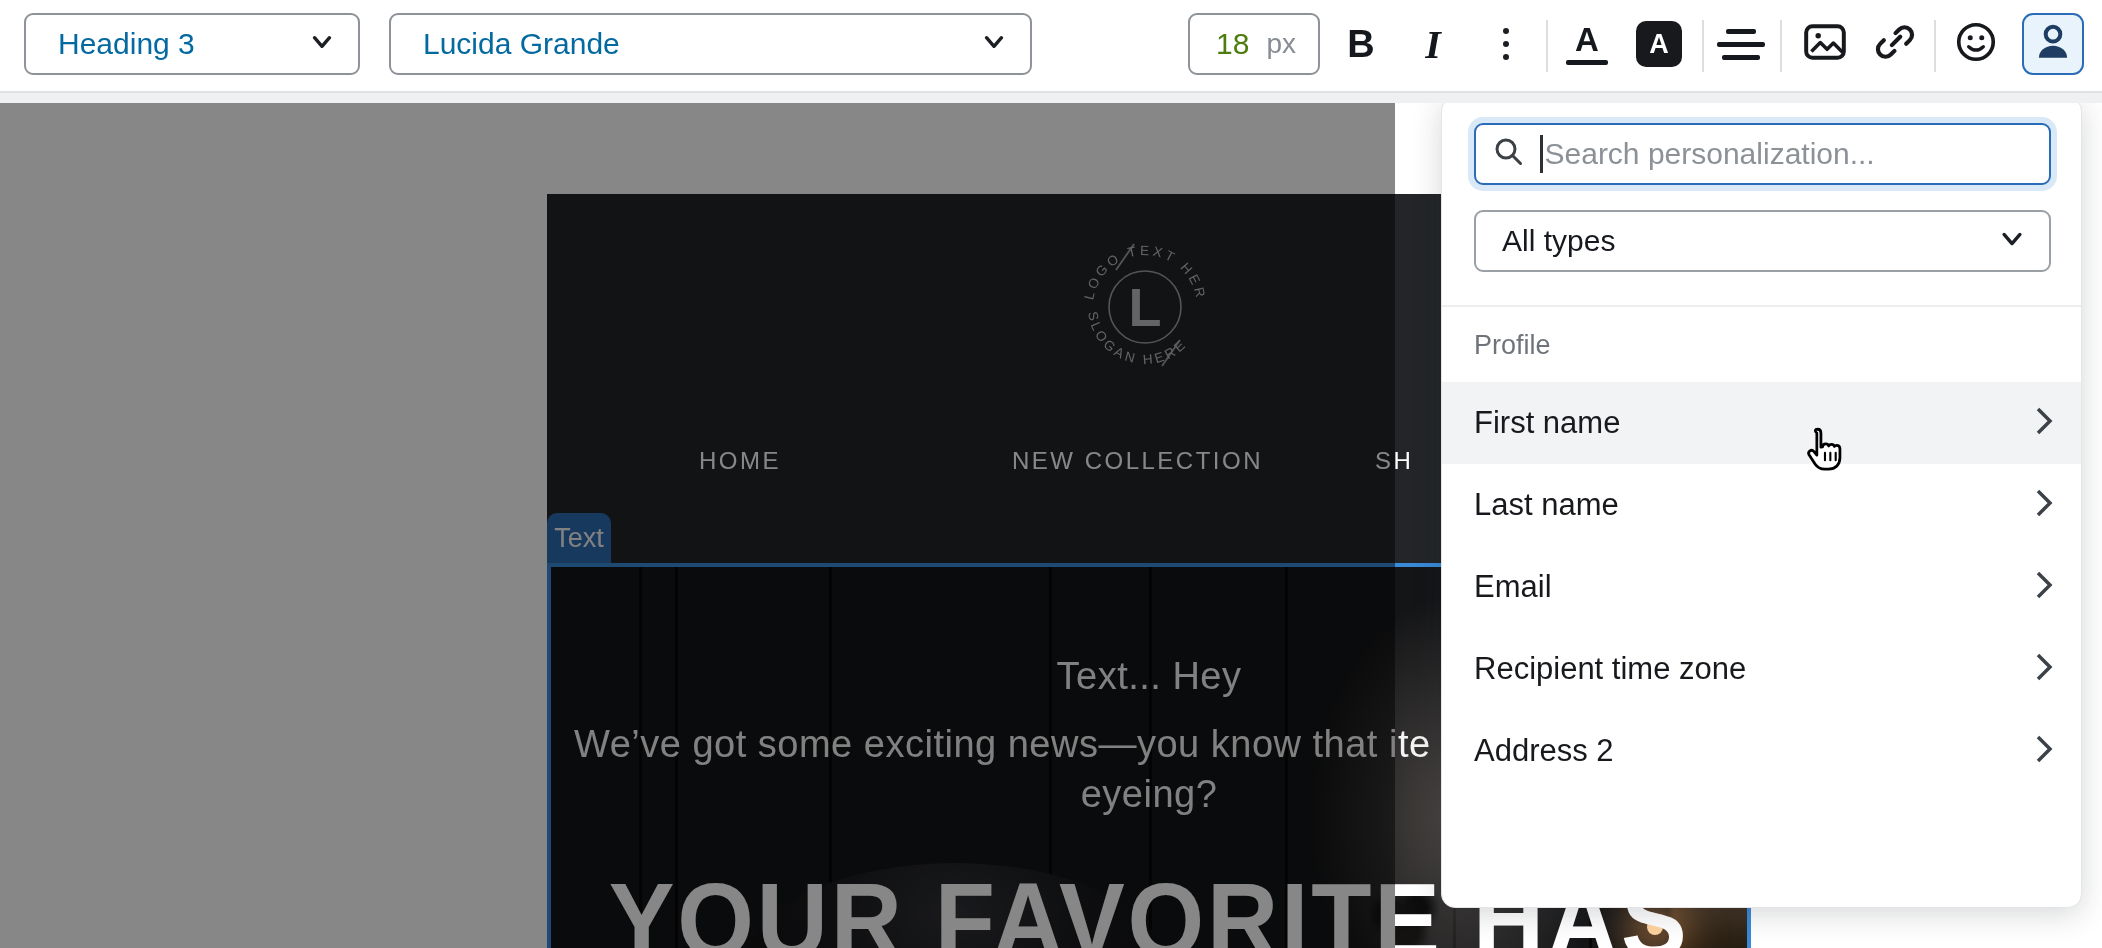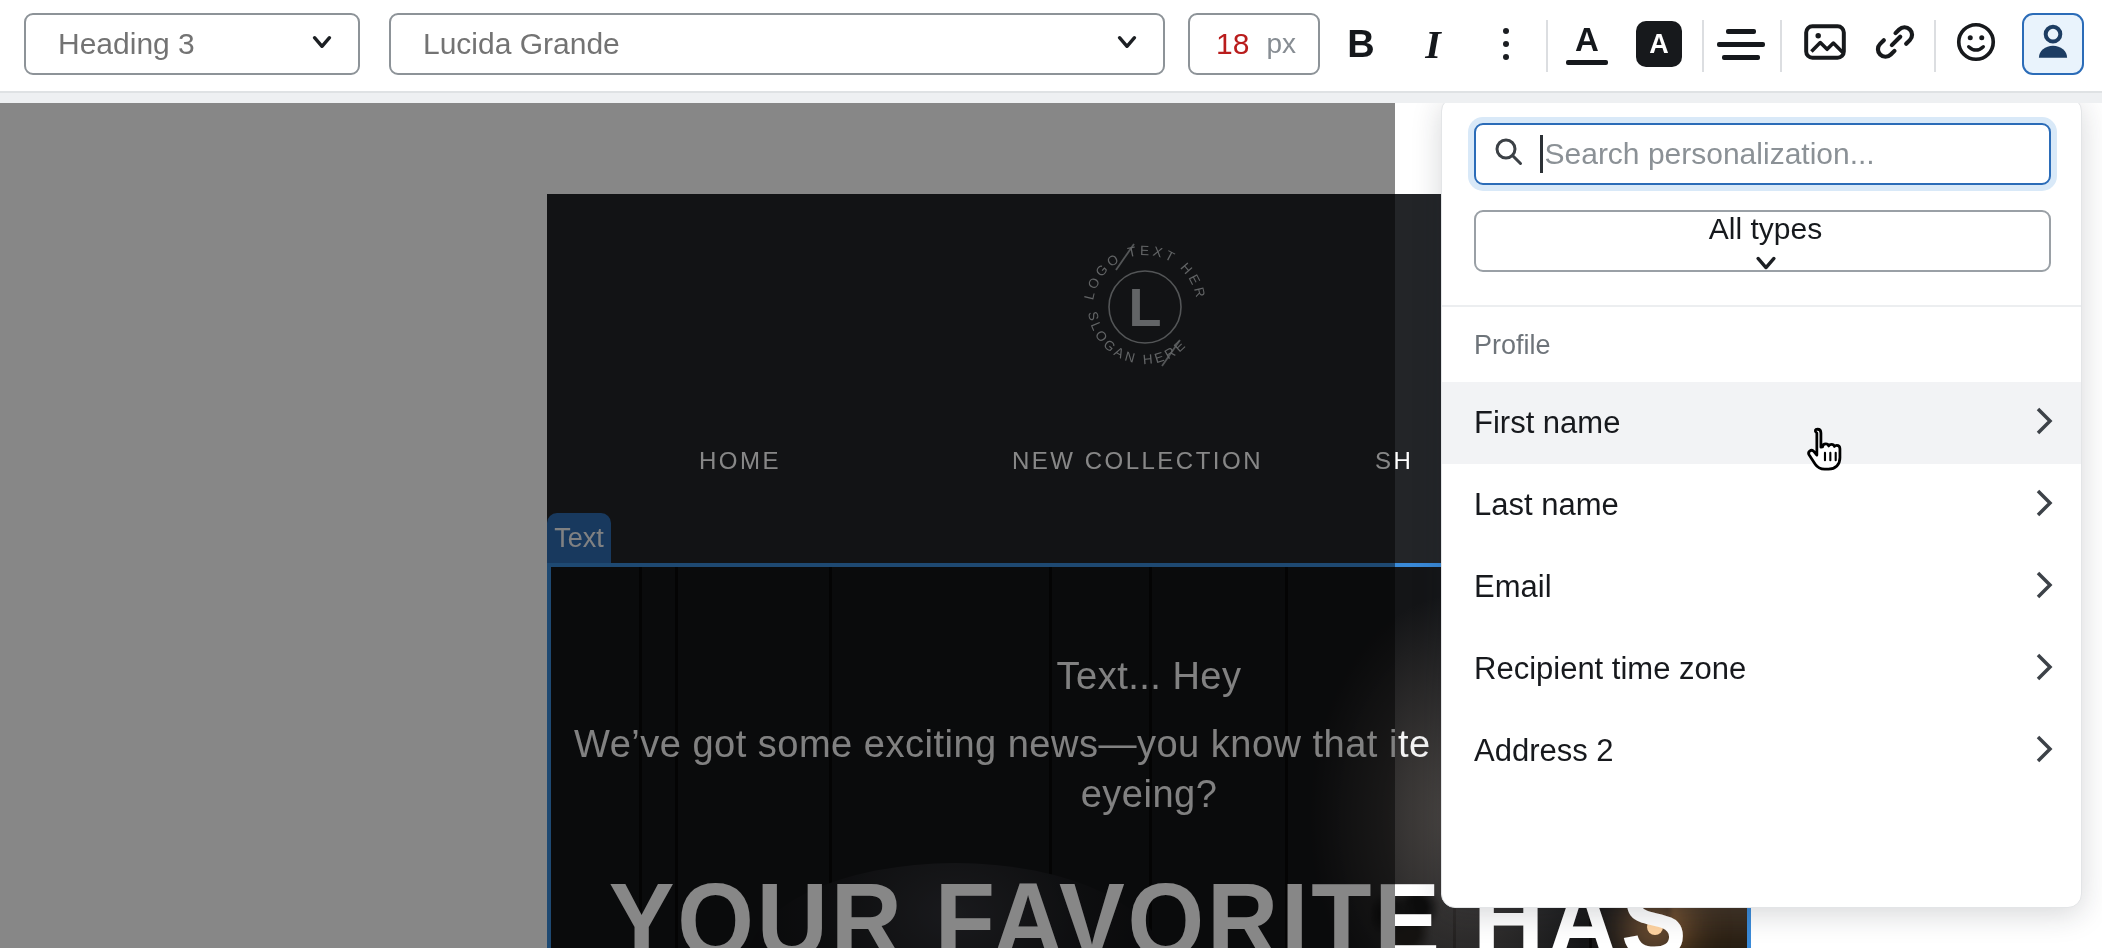--- a/index.html
+++ b/index.html
@@ -4,26 +4,26 @@
 <style>
   html,body{margin:0;padding:0;}
   body{width:2102px;height:948px;position:relative;overflow:hidden;background:#ffffff;
        font-family:"Liberation Sans",sans-serif;-webkit-font-smoothing:antialiased;}
   .abs{position:absolute;}
 
   
   #toolbar{left:0;top:0;width:2102px;height:91px;background:#fff;border-bottom:2px solid #dfe2e4;z-index:30;}
   .tb-select{position:absolute;top:13px;height:62px;border:2px solid #8d9398;border-radius:9px;background:#fff;
              display:flex;align-items:center;justify-content:space-between;box-sizing:border-box;padding:0 20px 0 32px;}
-  .tb-select .lbl{font-size:30px;color:#737373;}
+  .tb-select .lbl{font-size:30px;color:#0369a1;}
   #style-select{left:24px;width:336px;}
-  #font-select{left:389px;width:776px;}
+  #font-select{left:389px;width:643px;}
   #size-box{position:absolute;left:1188px;top:13px;width:132px;height:62px;border:2px solid #8d9398;border-radius:9px;
             box-sizing:border-box;display:flex;align-items:center;justify-content:space-between;padding:0 22px 0 26px;}
-  #size-box .num{font-size:30px;color:#b91c1c;}
+  #size-box .num{font-size:30px;color:#4d7c0f;}
   #size-box .unit{font-size:28px;color:#878d93;}
   .tb-btn{position:absolute;top:17px;width:54px;height:54px;display:flex;align-items:center;justify-content:center;border-radius:8px;}
   .tb-sep{position:absolute;top:20px;width:2px;height:52px;background:#dcdee1;}
   .bold-glyph{font-size:38px;font-weight:800;color:#15181c;}
   .italic-glyph{font-family:"Liberation Serif",serif;font-style:italic;font-size:40px;font-weight:600;color:#15181c;}
   .kebab{display:flex;flex-direction:column;gap:7px;}
   .kebab i{width:6px;height:6px;border-radius:50%;background:#1b1e22;}
   .tcolor{display:flex;flex-direction:column;align-items:center;}
   .tcolor .a{font-size:33px;font-weight:700;color:#15181c;line-height:1;}
   .tcolor .bar{width:42px;height:5px;border-radius:2px;background:#15181c;margin-top:4px;}
@@ -67,21 +67,21 @@
   
   #panel{left:1441px;top:97px;width:641px;height:811px;background:#fff;border:1px solid #e3e5e7;border-radius:14px;
          box-shadow:0 6px 30px rgba(25,35,45,0.18);z-index:20;box-sizing:border-box;overflow:hidden;}
   #search-box{position:absolute;left:32px;top:25px;width:577px;height:62px;box-sizing:border-box;
               border:2.5px solid #2b6cb8;border-radius:9px;background:#fff;box-shadow:0 0 0 6px #d9e9f8;
               display:flex;align-items:center;padding:0 16px;}
   #search-caret{width:2.5px;height:38px;background:#2c3136;margin:0 2px 0 14px;}
   #search-input{border:none;outline:none;flex:1;font-size:30px;color:#0c4a6e;font-family:"Liberation Sans",sans-serif;padding:0;background:transparent;}
   #search-input::placeholder{color:#8b9196;}
   #type-select{position:absolute;left:32px;top:112px;width:577px;height:62px;box-sizing:border-box;
-               border:2px solid #9aa0a6;border-radius:9px;display:flex;align-items:center;justify-content:space-between;padding:0 20px 0 26px;flex-direction:column;}
+               border:2px solid #9aa0a6;border-radius:9px;display:flex;align-items:center;justify-content:space-between;padding:0 20px 0 26px;}
   #type-select .lbl{font-size:30px;color:#16191d;}
   #panel-divider{position:absolute;left:0;top:207px;width:641px;height:2px;background:#eceef0;}
   #profile-label{position:absolute;left:32px;top:232px;font-size:27px;color:#6e747a;}
   #item-list{position:absolute;left:0;top:284px;width:641px;}
   .p-row{height:82px;display:flex;align-items:center;justify-content:space-between;padding:0 28px 0 32px;box-sizing:border-box;}
   .p-row.hover{background:#f2f3f5;gap:12px;}
   .p-row .lbl{font-size:31px;color:#17191d;}
 
   
   #cursor{left:1798px;top:424px;width:52px;height:56px;z-index:40;}

